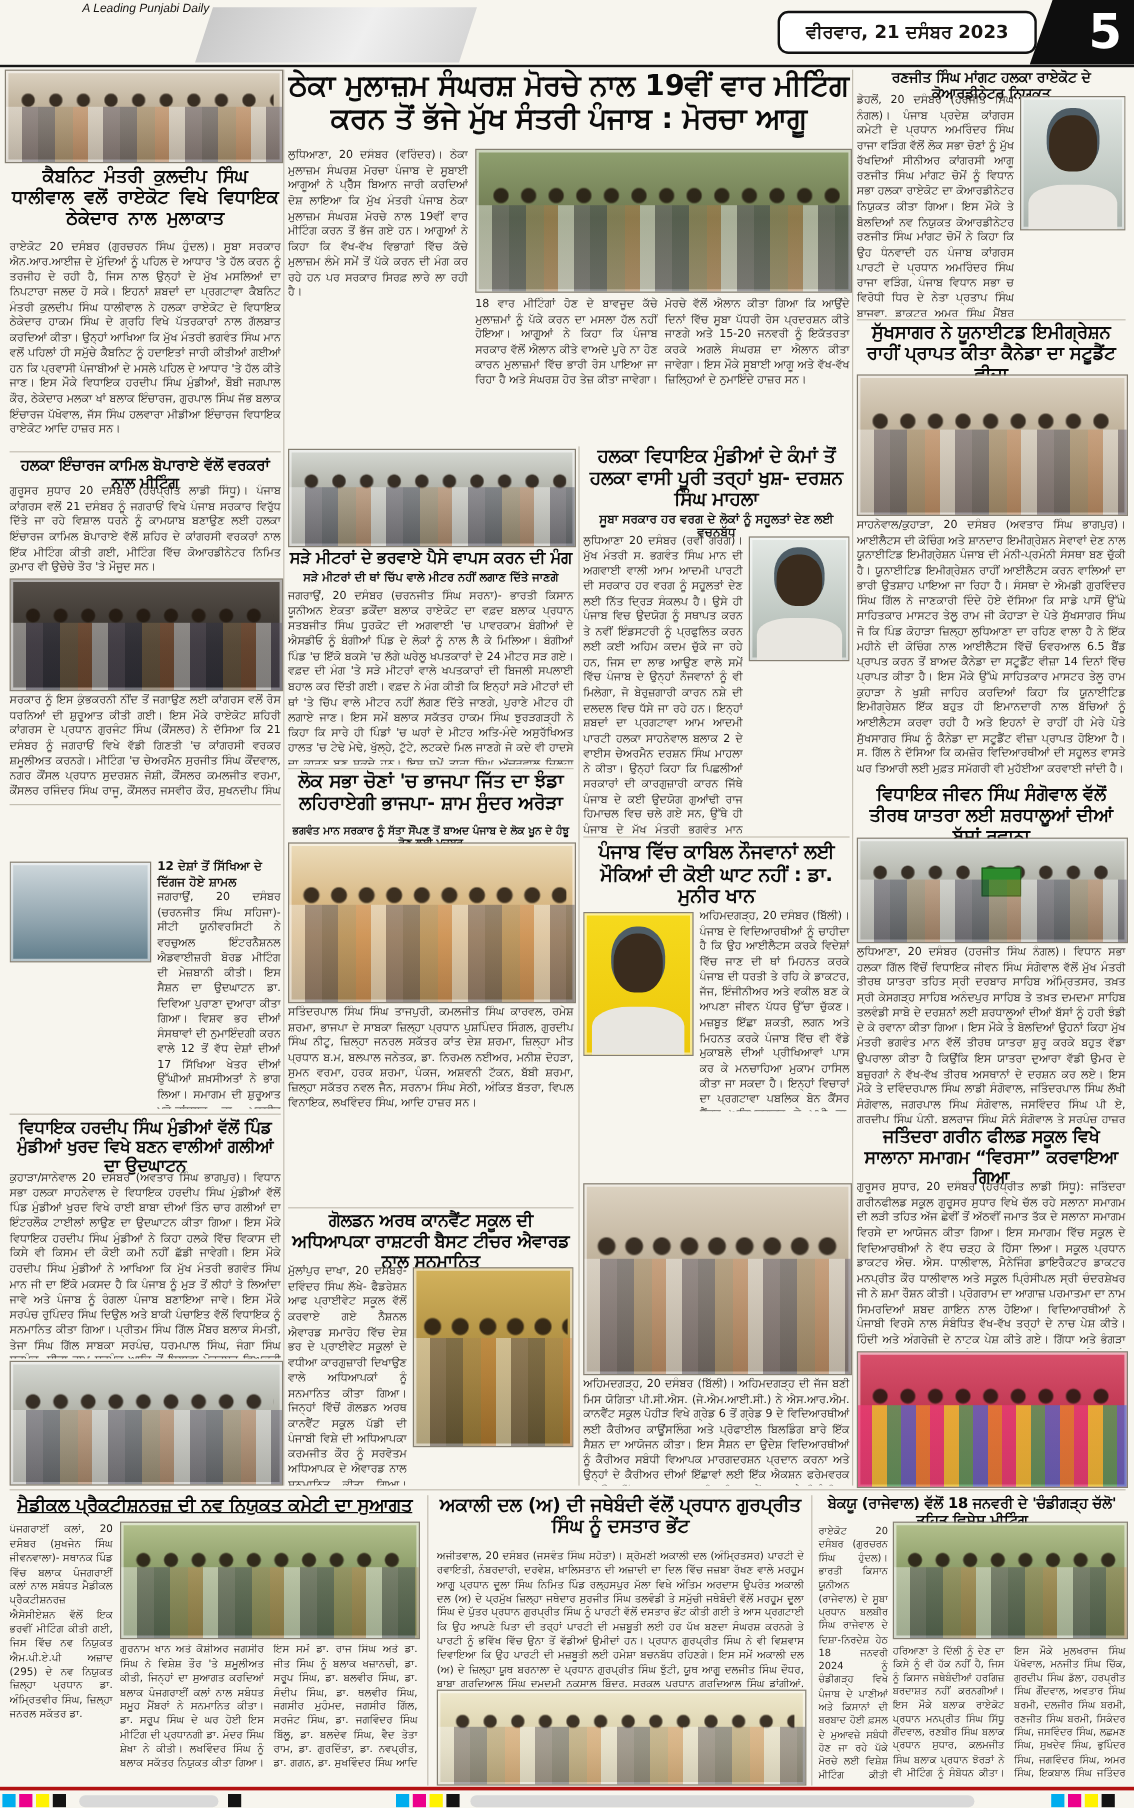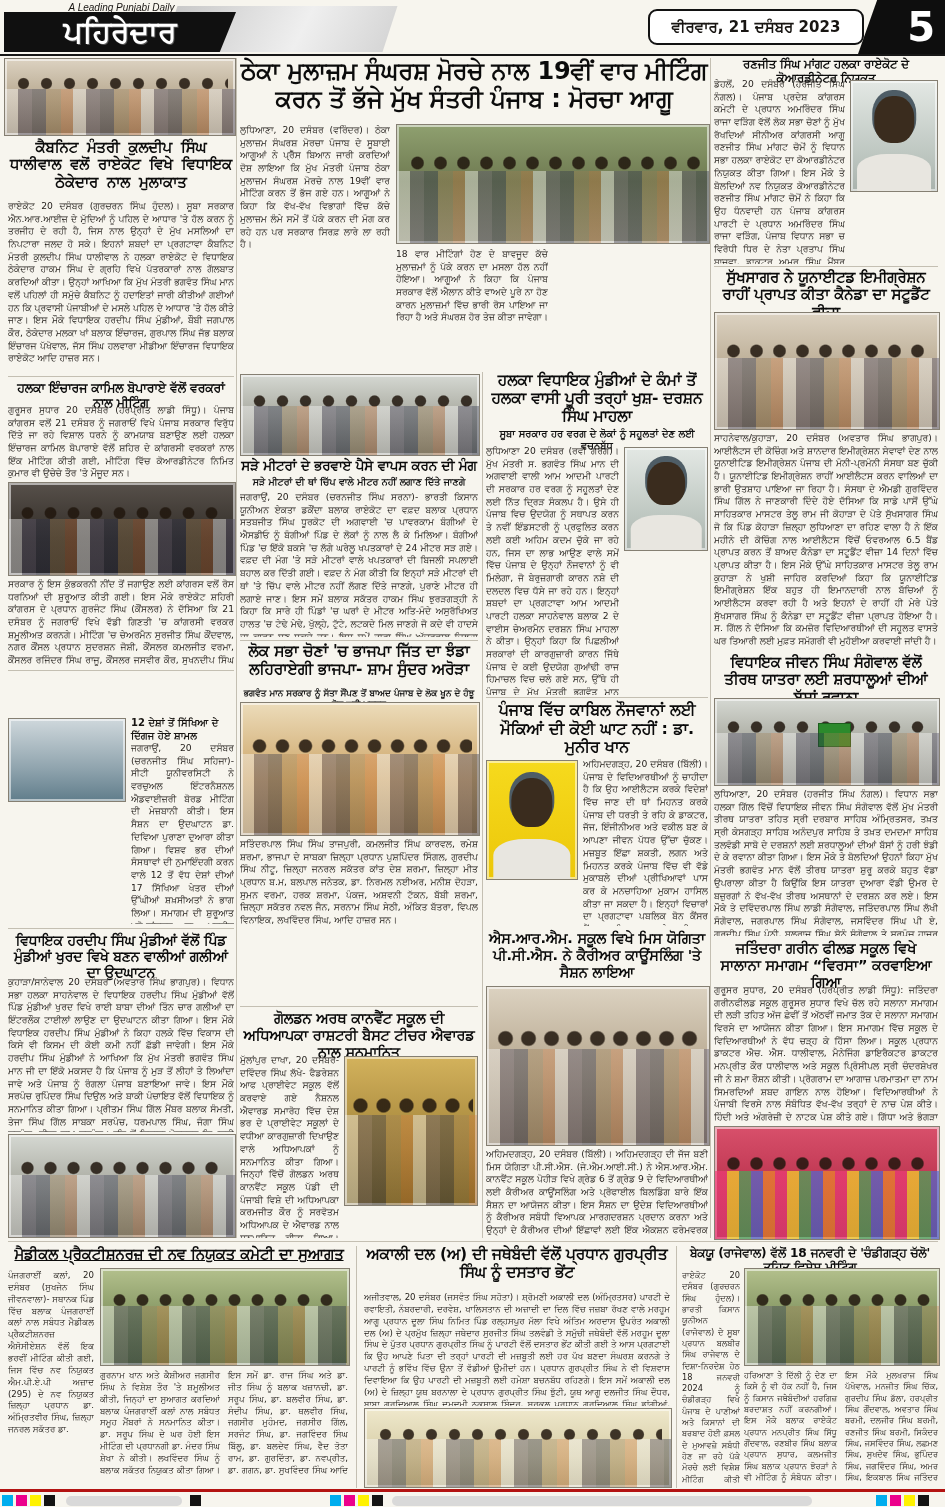--- a/index.html
+++ b/index.html
@@ -49,23 +49,20 @@
   .kick{font-weight:bold;font-size:10px;line-height:1.3;}
   .cols2{column-count:2;column-gap:8px;}
 </style>
 </head>
 <body>
 
 <div class="page">
 
   <div class="abs deco-gray" style="left:170px;top:6px;width:220px;height:46px;"></div>
   <div class="abs" style="left:14px;top:2px;width:215px;height:10px;font-size:10px;font-style:italic;text-align:center;font-family:Liberation Sans, sans-serif;">A Leading Punjabi Daily</div>
-  <div class="abs masthead-logo" style="left:4px;top:12px;width:232px;height:40px;">
-    <span>ਪਹਿਰੇਦਾਰ</span>
-  </div>
   <div class="abs datebox" style="left:648px;top:9px;width:212px;height:32px;">
     <span>ਵੀਰਵਾਰ, 21 ਦਸੰਬਰ 2023</span>
   </div>
   <div class="abs pagenum" style="left:858px;top:0;width:87px;height:54px;">
     <span>5</span>
   </div>
   <div class="abs" style="left:0;top:54px;width:945px;height:2px;background:#171717;"></div>
 
   <div class="vline" style="left:236px;top:58px;height:1180px;"></div>
   <div class="vline" style="left:482px;top:372px;height:866px;"></div>
@@ -93,20 +90,21 @@
 
   <div class="hline" style="left:8px;top:928px;width:226px;"></div>
   <div class="abs hl" style="left:8px;top:932px;width:226px;height:40px;font-size:14px;">ਵਿਧਾਇਕ ਹਰਦੀਪ ਸਿੰਘ ਮੁੰਡੀਆਂ ਵੱਲੋਂ ਪਿੰਡ ਮੁੰਡੀਆਂ ਖੁਰਦ ਵਿਖੇ ਬਣਨ ਵਾਲੀਆਂ ਗਲੀਆਂ ਦਾ ਉਦਘਾਟਨ</div>
   <div class="abs bd" style="left:8px;top:976px;width:226px;height:156px;">ਕੁਹਾੜਾ/ਸਾਨੇਵਾਲ 20 ਦਸੰਬਰ (ਅਵਤਾਰ ਸਿੰਘ ਭਾਗਪੁਰ)। ਵਿਧਾਨ ਸਭਾ ਹਲਕਾ ਸਾਹਨੇਵਾਲ ਦੇ ਵਿਧਾਇਕ ਹਰਦੀਪ ਸਿੰਘ ਮੁੰਡੀਆਂ ਵੱਲੋਂ ਪਿੰਡ ਮੁੰਡੀਆਂ ਖੁਰਦ ਵਿਖੇ ਰਾਈ ਬਾਬਾ ਦੀਆਂ ਤਿੰਨ ਚਾਰ ਗਲੀਆਂ ਦਾ ਇੰਟਰਲੌਕ ਟਾਈਲਾਂ ਲਾਉਣ ਦਾ ਉਦਘਾਟਨ ਕੀਤਾ ਗਿਆ। ਇਸ ਮੌਕੇ ਵਿਧਾਇਕ ਹਰਦੀਪ ਸਿੰਘ ਮੁੰਡੀਆਂ ਨੇ ਕਿਹਾ ਹਲਕੇ ਵਿੱਚ ਵਿਕਾਸ ਦੀ ਕਿਸੇ ਵੀ ਕਿਸਮ ਦੀ ਕੋਈ ਕਮੀ ਨਹੀਂ ਛੱਡੀ ਜਾਵੇਗੀ। ਇਸ ਮੌਕੇ ਹਰਦੀਪ ਸਿੰਘ ਮੁੰਡੀਆਂ ਨੇ ਆਖਿਆ ਕਿ ਮੁੱਖ ਮੰਤਰੀ ਭਗਵੰਤ ਸਿੰਘ ਮਾਨ ਜੀ ਦਾ ਇੱਕੋ ਮਕਸਦ ਹੈ ਕਿ ਪੰਜਾਬ ਨੂੰ ਮੁੜ ਤੋਂ ਲੀਹਾਂ ਤੇ ਲਿਆਂਦਾ ਜਾਵੇ ਅਤੇ ਪੰਜਾਬ ਨੂੰ ਰੰਗਲਾ ਪੰਜਾਬ ਬਣਾਇਆ ਜਾਵੇ। ਇਸ ਮੌਕੇ ਸਰਪੰਚ ਰੁਪਿੰਦਰ ਸਿੰਘ ਦਿਉਲ ਅਤੇ ਬਾਕੀ ਪੰਚਾਇਤ ਵੱਲੋਂ ਵਿਧਾਇਕ ਨੂੰ ਸਨਮਾਨਿਤ ਕੀਤਾ ਗਿਆ। ਪ੍ਰੀਤਮ ਸਿੰਘ ਗਿੱਲ ਮੈਂਬਰ ਬਲਾਕ ਸੰਮਤੀ, ਤੇਜਾ ਸਿੰਘ ਗਿੱਲ ਸਾਬਕਾ ਸਰਪੰਚ, ਧਰਮਪਾਲ ਸਿੰਘ, ਜੰਗਾ ਸਿੰਘ ਸਰਪੰਚ, ਸੀਤਾ ਰਾਮ ਸਰਪੰਚ ਆਦਿ ਤੋਂ ਇਲਾਵਾ ਮੋਹਤਬਰ ਵਿਅਕਤੀ ਹਾਜ਼ਰ ਸਨ।</div>
   <div class="photo ph-street crowd" style="left:8px;top:1134px;width:226px;height:102px;"></div>
 
   <div class="abs hl" style="left:240px;top:58px;width:468px;height:62px;font-size:24px;">ਠੇਕਾ ਮੁਲਾਜ਼ਮ ਸੰਘਰਸ਼ ਮੋਰਚੇ ਨਾਲ 19ਵੀਂ ਵਾਰ ਮੀਟਿੰਗ ਕਰਨ ਤੋਂ ਭੱਜੇ ਮੁੱਖ ਸੰਤਰੀ ਪੰਜਾਬ : ਮੋਰਚਾ ਆਗੂ</div>
   <div class="photo ph-green crowd" style="left:396px;top:124px;width:312px;height:118px;"></div>
   <div class="abs bd" style="left:240px;top:124px;width:150px;height:246px;">ਲੁਧਿਆਣਾ, 20 ਦਸੰਬਰ (ਵਰਿੰਦਰ)। ਠੇਕਾ ਮੁਲਾਜ਼ਮ ਸੰਘਰਸ਼ ਮੋਰਚਾ ਪੰਜਾਬ ਦੇ ਸੂਬਾਈ ਆਗੂਆਂ ਨੇ ਪ੍ਰੈੱਸ ਬਿਆਨ ਜਾਰੀ ਕਰਦਿਆਂ ਦੋਸ਼ ਲਾਇਆ ਕਿ ਮੁੱਖ ਮੰਤਰੀ ਪੰਜਾਬ ਠੇਕਾ ਮੁਲਾਜ਼ਮ ਸੰਘਰਸ਼ ਮੋਰਚੇ ਨਾਲ 19ਵੀਂ ਵਾਰ ਮੀਟਿੰਗ ਕਰਨ ਤੋਂ ਭੱਜ ਗਏ ਹਨ। ਆਗੂਆਂ ਨੇ ਕਿਹਾ ਕਿ ਵੱਖ-ਵੱਖ ਵਿਭਾਗਾਂ ਵਿੱਚ ਕੱਚੇ ਮੁਲਾਜ਼ਮ ਲੰਮੇ ਸਮੇਂ ਤੋਂ ਪੱਕੇ ਕਰਨ ਦੀ ਮੰਗ ਕਰ ਰਹੇ ਹਨ ਪਰ ਸਰਕਾਰ ਸਿਰਫ਼ ਲਾਰੇ ਲਾ ਰਹੀ ਹੈ।</div>
   <div class="abs bd" style="left:396px;top:248px;width:152px;height:122px;">18 ਵਾਰ ਮੀਟਿੰਗਾਂ ਹੋਣ ਦੇ ਬਾਵਜੂਦ ਕੱਚੇ ਮੁਲਾਜ਼ਮਾਂ ਨੂੰ ਪੱਕੇ ਕਰਨ ਦਾ ਮਸਲਾ ਹੱਲ ਨਹੀਂ ਹੋਇਆ। ਆਗੂਆਂ ਨੇ ਕਿਹਾ ਕਿ ਪੰਜਾਬ ਸਰਕਾਰ ਵੱਲੋਂ ਐਲਾਨ ਕੀਤੇ ਵਾਅਦੇ ਪੂਰੇ ਨਾ ਹੋਣ ਕਾਰਨ ਮੁਲਾਜ਼ਮਾਂ ਵਿੱਚ ਭਾਰੀ ਰੋਸ ਪਾਇਆ ਜਾ ਰਿਹਾ ਹੈ ਅਤੇ ਸੰਘਰਸ਼ ਹੋਰ ਤੇਜ਼ ਕੀਤਾ ਜਾਵੇਗਾ।</div>
+  <div class="abs bd" style="left:554px;top:248px;width:154px;height:122px;">ਮੋਰਚੇ ਵੱਲੋਂ ਐਲਾਨ ਕੀਤਾ ਗਿਆ ਕਿ ਆਉਂਦੇ ਦਿਨਾਂ ਵਿੱਚ ਸੂਬਾ ਪੱਧਰੀ ਰੋਸ ਪ੍ਰਦਰਸ਼ਨ ਕੀਤੇ ਜਾਣਗੇ ਅਤੇ 15-20 ਜਨਵਰੀ ਨੂੰ ਇਕੱਤਰਤਾ ਕਰਕੇ ਅਗਲੇ ਸੰਘਰਸ਼ ਦਾ ਐਲਾਨ ਕੀਤਾ ਜਾਵੇਗਾ। ਇਸ ਮੌਕੇ ਸੂਬਾਈ ਆਗੂ ਅਤੇ ਵੱਖ-ਵੱਖ ਜ਼ਿਲ੍ਹਿਆਂ ਦੇ ਨੁਮਾਇੰਦੇ ਹਾਜ਼ਰ ਸਨ।</div>
 
   <div class="photo ph-street crowd" style="left:240px;top:374px;width:238px;height:80px;"></div>
   <div class="abs hl" style="left:240px;top:458px;width:238px;height:17px;font-size:13.5px;">ਸੜੇ ਮੀਟਰਾਂ ਦੇ ਭਰਵਾਏ ਪੈਸੇ ਵਾਪਸ ਕਰਨ ਦੀ ਮੰਗ</div>
   <div class="abs sub" style="left:240px;top:476px;width:238px;height:12px;font-size:9.5px;">ਸੜੇ ਮੀਟਰਾਂ ਦੀ ਥਾਂ ਚਿੱਪ ਵਾਲੇ ਮੀਟਰ ਨਹੀਂ ਲਗਾਣ ਦਿੱਤੇ ਜਾਣਗੇ</div>
   <div class="abs bd" style="left:240px;top:491px;width:238px;height:146px;">ਜਗਰਾਉਂ, 20 ਦਸੰਬਰ (ਚਰਨਜੀਤ ਸਿੰਘ ਸਰਨਾ)- ਭਾਰਤੀ ਕਿਸਾਨ ਯੂਨੀਅਨ ਏਕਤਾ ਡਕੌਂਦਾ ਬਲਾਕ ਰਾਏਕੋਟ ਦਾ ਵਫ਼ਦ ਬਲਾਕ ਪ੍ਰਧਾਨ ਸਤਬਜੀਤ ਸਿੰਘ ਧੂਰਕੋਟ ਦੀ ਅਗਵਾਈ 'ਚ ਪਾਵਰਕਾਮ ਬੰਗੀਆਂ ਦੇ ਐਸਡੀਓ ਨੂੰ ਬੰਗੀਆਂ ਪਿੰਡ ਦੇ ਲੋਕਾਂ ਨੂੰ ਨਾਲ ਲੈ ਕੇ ਮਿਲਿਆ। ਬੰਗੀਆਂ ਪਿੰਡ 'ਚ ਇੱਕੋ ਬਕਸੇ 'ਚ ਲੱਗੇ ਘਰੇਲੂ ਖਪਤਕਾਰਾਂ ਦੇ 24 ਮੀਟਰ ਸੜ ਗਏ। ਵਫ਼ਦ ਦੀ ਮੰਗ 'ਤੇ ਸੜੇ ਮੀਟਰਾਂ ਵਾਲੇ ਖਪਤਕਾਰਾਂ ਦੀ ਬਿਜਲੀ ਸਪਲਾਈ ਬਹਾਲ ਕਰ ਦਿੱਤੀ ਗਈ। ਵਫ਼ਦ ਨੇ ਮੰਗ ਕੀਤੀ ਕਿ ਇਨ੍ਹਾਂ ਸੜੇ ਮੀਟਰਾਂ ਦੀ ਥਾਂ 'ਤੇ ਚਿੱਪ ਵਾਲੇ ਮੀਟਰ ਨਹੀਂ ਲੱਗਣ ਦਿੱਤੇ ਜਾਣਗੇ, ਪੁਰਾਣੇ ਮੀਟਰ ਹੀ ਲਗਾਏ ਜਾਣ। ਇਸ ਸਮੇਂ ਬਲਾਕ ਸਕੱਤਰ ਹਾਕਮ ਸਿੰਘ ਝੁਰੜਗੜ੍ਹੀ ਨੇ ਕਿਹਾ ਕਿ ਸਾਰੇ ਹੀ ਪਿੰਡਾਂ 'ਚ ਘਰਾਂ ਦੇ ਮੀਟਰ ਅਤਿ-ਮੰਦੇ ਅਸੁਰੱਖਿਅਤ ਹਾਲਤ 'ਚ ਟੇਢੇ ਮੇਢੇ, ਖੁੱਲ੍ਹੇ, ਟੁੱਟੇ, ਲਟਕਦੇ ਮਿਲ ਜਾਣਗੇ ਜੋ ਕਦੇ ਵੀ ਹਾਦਸੇ ਦਾ ਕਾਰਨ ਬਣ ਸਕਦੇ ਹਨ। ਇਸ ਸਮੇਂ ਤਾਰਾ ਸਿੰਘ ਅੱਚਰਵਾਲ ਜ਼ਿਲ੍ਹਾ ਵਿੱਤ ਸਕੱਤਰ, ਕਮਲਪ੍ਰੀਤ ਸਿੰਘ, ਸੁਖਵੀਰ ਸਿੰਘ, ਰਣਜੀਤ ਸਿੰਘ, ਜਿੰਦਰ ਸਿੰਘ ਤੇ ਜਗਵੰਤ ਸਿੰਘ ਨੰਬਰਦਾਰ ਆਦਿ ਹਾਜ਼ਰ ਸਨ।</div>
 
   <div class="hline" style="left:240px;top:640px;width:238px;"></div>
   <div class="abs hl" style="left:240px;top:643px;width:238px;height:42px;font-size:15.5px;">ਲੋਕ ਸਭਾ ਚੋਣਾਂ 'ਚ ਭਾਜਪਾ ਜਿੱਤ ਦਾ ਝੰਡਾ ਲਹਿਰਾਏਗੀ ਭਾਜਪਾ- ਸ਼ਾਮ ਸੁੰਦਰ ਅਰੋੜਾ</div>
   <div class="abs sub" style="left:240px;top:688px;width:238px;height:12px;font-size:8.8px;">ਭਗਵੰਤ ਮਾਨ ਸਰਕਾਰ ਨੂੰ ਸੱਤਾ ਸੌਂਪਣ ਤੋਂ ਬਾਅਦ ਪੰਜਾਬ ਦੇ ਲੋਕ ਖੂਨ ਦੇ ਹੰਝੂ ਰੋਣ ਲਈ ਮਜਬੂਰ</div>
   <div class="photo ph-saffron crowd" style="left:240px;top:702px;width:238px;height:132px;"></div>
@@ -126,21 +124,20 @@
     <div class="bd">ਲੁਧਿਆਣਾ 20 ਦਸੰਬਰ (ਰਵੀ ਗਰਗ)। ਮੁੱਖ ਮੰਤਰੀ ਸ. ਭਗਵੰਤ ਸਿੰਘ ਮਾਨ ਦੀ ਅਗਵਾਈ ਵਾਲੀ ਆਮ ਆਦਮੀ ਪਾਰਟੀ ਦੀ ਸਰਕਾਰ ਹਰ ਵਰਗ ਨੂੰ ਸਹੂਲਤਾਂ ਦੇਣ ਲਈ ਨਿੱਤ ਦ੍ਰਿੜ ਸੰਕਲਪ ਹੈ। ਉਸੇ ਹੀ ਪੰਜਾਬ ਵਿਚ ਉਦਯੋਗ ਨੂੰ ਸਥਾਪਤ ਕਰਨ ਤੇ ਨਵੀਂ ਇੰਡਸਟਰੀ ਨੂੰ ਪ੍ਰਫੁਲਿਤ ਕਰਨ ਲਈ ਕਈ ਅਹਿਮ ਕਦਮ ਚੁੱਕੇ ਜਾ ਰਹੇ ਹਨ, ਜਿਸ ਦਾ ਲਾਭ ਆਉਣ ਵਾਲੇ ਸਮੇਂ ਵਿੱਚ ਪੰਜਾਬ ਦੇ ਉਨ੍ਹਾਂ ਨੌਜਵਾਨਾਂ ਨੂੰ ਵੀ ਮਿਲੇਗਾ, ਜੋ ਬੇਰੁਜ਼ਗਾਰੀ ਕਾਰਨ ਨਸ਼ੇ ਦੀ ਦਲਦਲ ਵਿਚ ਧੱਸੇ ਜਾ ਰਹੇ ਹਨ। ਇਨ੍ਹਾਂ ਸ਼ਬਦਾਂ ਦਾ ਪ੍ਰਗਟਾਵਾ ਆਮ ਆਦਮੀ ਪਾਰਟੀ ਹਲਕਾ ਸਾਹਨੇਵਾਲ ਬਲਾਕ 2 ਦੇ ਵਾਈਸ ਚੇਅਰਮੈਨ ਦਰਸ਼ਨ ਸਿੰਘ ਮਾਹਲਾ ਨੇ ਕੀਤਾ। ਉਨ੍ਹਾਂ ਕਿਹਾ ਕਿ ਪਿਛਲੀਆਂ ਸਰਕਾਰਾਂ ਦੀ ਕਾਰਗੁਜ਼ਾਰੀ ਕਾਰਨ ਜਿੱਥੇ ਪੰਜਾਬ ਦੇ ਕਈ ਉਦਯੋਗ ਗੁਆਂਢੀ ਰਾਜ ਹਿਮਾਚਲ ਵਿਚ ਚਲੇ ਗਏ ਸਨ, ਉੱਥੇ ਹੀ ਪੰਜਾਬ ਦੇ ਮੁੱਖ ਮੰਤਰੀ ਭਗਵੰਤ ਮਾਨ ਦੀਆਂ ਅਣਥੱਕ ਕੋਸ਼ਿਸ਼ਾਂ ਸਦਕਾ ਪੰਜਾਬ ਤੋਂ ਬਾਹਰ ਗਏ ਉਦਯੋਗ ਵਾਪਸ ਆਪਣੇ ਸੂਬੇ ਵਿੱਚ ਪਰਤੇ। ਰਾਮਪੁਰਾ ਵਿਖੇ 130 ਕਰੋੜ ਦੀ ਲਾਗਤ ਨਾਲ ਕੈਟਲ ਫੀਡ ਤਿਆਰ ਕਰਨ ਵਾਲਾ ਪਲਾਂਟ ਸ਼ੁਰੂ ਹੋਣ ਜਾ ਰਿਹਾ ਹੈ। ਉਨ੍ਹਾਂ ਦਾਅਵਾ ਕੀਤਾ ਕਿ ਆਉਣ ਵਾਲੇ ਕੁਝ ਸਾਲਾਂ ਅੰਦਰ ਦੇਸ਼ ਦੇ ਬਾਕੀ ਸੂਬਿਆਂ ਵਿੱਚੋਂ ਪੰਜਾਬ ਨੰਬਰ ਵਨ ਹੋਵੇਗਾ।</div>
   </div>
 
   <div class="hline" style="left:486px;top:697px;width:222px;"></div>
   <div class="abs hl" style="left:486px;top:701px;width:222px;height:54px;font-size:16px;">ਪੰਜਾਬ ਵਿੱਚ ਕਾਬਿਲ ਨੌਜਵਾਨਾਂ ਲਈ ਮੌਕਿਆਂ ਦੀ ਕੋਈ ਘਾਟ ਨਹੀਂ : ਡਾ. ਮੁਨੀਰ ਖਾਨ</div>
   <div class="abs" style="left:486px;top:758px;width:222px;height:168px;overflow:hidden;">
     <div class="inset ph-yellow portrait" style="float:left;width:90px;height:118px;margin:2px 5px 2px 0;"></div>
     <div class="bd">ਅਹਿਮਦਗੜ੍ਹ, 20 ਦਸੰਬਰ (ਬਿੱਲੀ)। ਪੰਜਾਬ ਦੇ ਵਿਦਿਆਰਥੀਆਂ ਨੂੰ ਚਾਹੀਦਾ ਹੈ ਕਿ ਉਹ ਆਈਲੈਟਸ ਕਰਕੇ ਵਿਦੇਸ਼ਾਂ ਵਿੱਚ ਜਾਣ ਦੀ ਥਾਂ ਮਿਹਨਤ ਕਰਕੇ ਪੰਜਾਬ ਦੀ ਧਰਤੀ ਤੇ ਰਹਿ ਕੇ ਡਾਕਟਰ, ਜੱਜ, ਇੰਜੀਨੀਅਰ ਅਤੇ ਵਕੀਲ ਬਣ ਕੇ ਆਪਣਾ ਜੀਵਨ ਪੱਧਰ ਉੱਚਾ ਚੁੱਕਣ। ਮਜ਼ਬੂਤ ਇੱਛਾ ਸ਼ਕਤੀ, ਲਗਨ ਅਤੇ ਮਿਹਨਤ ਕਰਕੇ ਪੰਜਾਬ ਵਿੱਚ ਵੀ ਵੱਡੇ ਮੁਕਾਬਲੇ ਦੀਆਂ ਪ੍ਰੀਖਿਆਵਾਂ ਪਾਸ ਕਰ ਕੇ ਮਨਚਾਹਿਆ ਮੁਕਾਮ ਹਾਸਿਲ ਕੀਤਾ ਜਾ ਸਕਦਾ ਹੈ। ਇਨ੍ਹਾਂ ਵਿਚਾਰਾਂ ਦਾ ਪ੍ਰਗਟਾਵਾ ਪਬਲਿਕ ਬੋਨ ਕੈਂਸਰ ਸੈਂਟਰ ਅਹਿਮਦਗੜ੍ਹ ਦੇ ਮੁਖੀ ਡਾ. ਮੁਨੀਰ ਖਾਨ ਨੇ ਪੱਤਰਕਾਰਾਂ ਨਾਲ ਗੱਲਬਾਤ ਕਰਦਿਆਂ ਕੀਤਾ। ਉਨ੍ਹਾਂ ਕਿਹਾ ਕਿ ਹਰ ਇੱਕ ਵਿਦਿਆਰਥੀ ਵਿੱਚ ਕਿਸੇ ਵੀ ਖੇਤਰ ਵਿੱਚ ਕਾਮਯਾਬ ਹੋਣ ਲਈ ਅਥਾਹ ਸਮਰੱਥਾ ਅਤੇ ਸੰਭਾਵਨਾ ਹੁੰਦੀ ਹੈ। ਪੰਜਾਬ ਵਿਚ ਵੀ ਕਾਬਿਲ ਨੌਜਵਾਨਾਂ ਲਈ ਵਧੀਆ ਮੌਕਿਆਂ ਦੀ ਕੋਈ ਘਾਟ ਨਹੀਂ ਹੈ।</div>
   </div>
 
-  <div class="abs hl" style="left:486px;top:930px;width:222px;height:52px;font-size:14.5px;">ਐਸ.ਆਰ.ਐਮ. ਸਕੂਲ ਵਿਖੇ ਮਿਸ ਯੋਗਿਤਾ ਪੀ.ਸੀ.ਐਸ. ਨੇ ਕੈਰੀਅਰ ਕਾਊਂਸਲਿੰਗ 'ਤੇ ਸੈਸ਼ਨ ਲਾਇਆ</div>
   <div class="photo ph-indoor crowd" style="left:486px;top:986px;width:222px;height:158px;"></div>
   <div class="abs bd" style="left:486px;top:1148px;width:222px;height:90px;">ਅਹਿਮਦਗੜ੍ਹ, 20 ਦਸੰਬਰ (ਬਿੱਲੀ)। ਅਹਿਮਦਗੜ੍ਹ ਦੀ ਜੱਜ ਬਣੀ ਮਿਸ ਯੋਗਿਤਾ ਪੀ.ਸੀ.ਐਸ. (ਜੇ.ਐਮ.ਆਈ.ਸੀ.) ਨੇ ਐਸ.ਆਰ.ਐਮ. ਕਾਨਵੈਂਟ ਸਕੂਲ ਪੋਹੀੜ ਵਿਖੇ ਗ੍ਰੇਡ 6 ਤੋਂ ਗ੍ਰੇਡ 9 ਦੇ ਵਿਦਿਆਰਥੀਆਂ ਲਈ ਕੈਰੀਅਰ ਕਾਊਂਸਲਿੰਗ ਅਤੇ ਪ੍ਰੋਫਾਈਲ ਬਿਲਡਿੰਗ ਬਾਰੇ ਇੱਕ ਸੈਸ਼ਨ ਦਾ ਆਯੋਜਨ ਕੀਤਾ। ਇਸ ਸੈਸ਼ਨ ਦਾ ਉਦੇਸ਼ ਵਿਦਿਆਰਥੀਆਂ ਨੂੰ ਕੈਰੀਅਰ ਸਬੰਧੀ ਵਿਆਪਕ ਮਾਰਗਦਰਸ਼ਨ ਪ੍ਰਦਾਨ ਕਰਨਾ ਅਤੇ ਉਨ੍ਹਾਂ ਦੇ ਕੈਰੀਅਰ ਦੀਆਂ ਇੱਛਾਵਾਂ ਲਈ ਇੱਕ ਐਕਸ਼ਨ ਫਰੇਮਵਰਕ ਬਣਾਉਣ ਵਿੱਚ ਮਦਦ ਕਰਨਾ ਸੀ। ਇਸ ਸਮੇਂ ਸਕੂਲ ਦੇ ਪ੍ਰਿੰਸੀਪਲ ਡਾ. ਸੋਨਮ ਸੈਮੂਅਲ ਨੇ ਕਿਹਾ ਕਿ ਮਿਸ ਯੋਗਿਤਾ ਅਜੋਕੇ ਬੱਚਿਆਂ ਲਈ ਮਾਰਗ ਦਰਸ਼ਕ ਹੈ। ਇਸ ਮੌਕੇ ਚੇਅਰਮੈਨ ਸ੍ਰੀ ਜਵਾਹਰ ਲਾਲ ਮਿੱਤਲ, ਡਾਇਰੈਕਟਰ ਸੁਮੀਤ ਮਿੱਤਲ ਅਤੇ ਸਮੂਹ ਸਕੂਲ ਅਧਿਆਪਕ ਆਦਿ ਹਾਜ਼ਰ ਸਨ।</div>
 
   <div class="abs hl" style="left:714px;top:58px;width:224px;height:17px;font-size:11.8px;">ਰਣਜੀਤ ਸਿੰਘ ਮਾਂਗਟ ਹਲਕਾ ਰਾਏਕੋਟ ਦੇ ਕੋਆਰਡੀਨੇਟਰ ਨਿਯੁਕਤ</div>
   <div class="abs" style="left:714px;top:78px;width:224px;height:186px;overflow:hidden;">
     <div class="inset ph-sky portrait" style="float:right;width:86px;height:110px;margin:2px 0 2px 5px;"></div>
     <div class="bd">ਡੇਹਲੋਂ, 20 ਦਸੰਬਰ (ਹਰਜੀਤ ਸਿੰਘ ਨੰਗਲ)। ਪੰਜਾਬ ਪ੍ਰਦੇਸ਼ ਕਾਂਗਰਸ ਕਮੇਟੀ ਦੇ ਪ੍ਰਧਾਨ ਅਮਰਿੰਦਰ ਸਿੰਘ ਰਾਜਾ ਵੜਿੰਗ ਵੱਲੋਂ ਲੋਕ ਸਭਾ ਚੋਣਾਂ ਨੂੰ ਮੁੱਖ ਰੱਖਦਿਆਂ ਸੀਨੀਅਰ ਕਾਂਗਰਸੀ ਆਗੂ ਰਣਜੀਤ ਸਿੰਘ ਮਾਂਗਟ ਚੋਮੋਂ ਨੂੰ ਵਿਧਾਨ ਸਭਾ ਹਲਕਾ ਰਾਏਕੋਟ ਦਾ ਕੋਆਰਡੀਨੇਟਰ ਨਿਯੁਕਤ ਕੀਤਾ ਗਿਆ। ਇਸ ਮੌਕੇ ਤੇ ਬੋਲਦਿਆਂ ਨਵ ਨਿਯੁਕਤ ਕੋਆਰਡੀਨੇਟਰ ਰਣਜੀਤ ਸਿੰਘ ਮਾਂਗਟ ਚੋਮੋਂ ਨੇ ਕਿਹਾ ਕਿ ਉਹ ਧੰਨਵਾਦੀ ਹਨ ਪੰਜਾਬ ਕਾਂਗਰਸ ਪਾਰਟੀ ਦੇ ਪ੍ਰਧਾਨ ਅਮਰਿੰਦਰ ਸਿੰਘ ਰਾਜਾ ਵੜਿੰਗ, ਪੰਜਾਬ ਵਿਧਾਨ ਸਭਾ ਚ ਵਿਰੋਧੀ ਧਿਰ ਦੇ ਨੇਤਾ ਪ੍ਰਤਾਪ ਸਿੰਘ ਬਾਜਵਾ, ਡਾਕਟਰ ਅਮਰ ਸਿੰਘ ਮੈਂਬਰ ਲੋਕ ਸਭਾ, ਕੈਪਟਨ ਸੰਦੀਪ ਸਿੰਘ ਸੰਧੂ ਤੇ ਸਾਬਕਾ ਵਿਧਾਇਕ ਕੁਲਦੀਪ ਸਿੰਘ ਵੈਦ ਦੇ ਜਿਹਨਾ ਨੇ ਮੇਰੀਆਂ ਸੇਵਾਵਾਂ ਨੂੰ ਦੇਖਦਿਆਂ ਮੈਨੂੰ ਹਲਕਾ ਰਾਏਕੋਟ ਦੀ ਜ਼ਿੰਮੇਵਾਰੀ ਦੇ ਕੇ ਮਾਣ ਸਤਿਕਾਰ ਦਿੱਤਾ। ਮੈਂ ਵਿਸ਼ਵਾਸ ਦਿ��ਾਉਂਦਾ ਹਾਂ ਕਿ ਪੂਰੀ ਮਿਹਨਤ ਤੇ ਈਮਾਨਦਾਰੀ ਨਾਲ ਕੰਮ ਕਰਾਂਗਾ ਤਾਂ ਜੋ 2024 ਵਿੱਚ ਹੋਣ ਜਾ ਰਹੀਆਂ ਲੋਕ ਸਭਾ ਚੋਣਾਂ ਵਿੱਚ ਕਾਂਗਰਸ ਪਾਰਟੀ ਦਾ ਝੰਡਾ ਬੁਲੰਦ ਕੀਤਾ ਜਾ ਸਕੇ। ਲੋਕ ਆਪਣੇ-ਆਪ ਨੂੰ ਅਣਗੌਲਿਆ ਮਹਿਸੂਸ ਕਰ ਰਹੇ ਹਨ।</div>
   </div>
 
   <div class="hline" style="left:714px;top:266px;width:224px;"></div>

